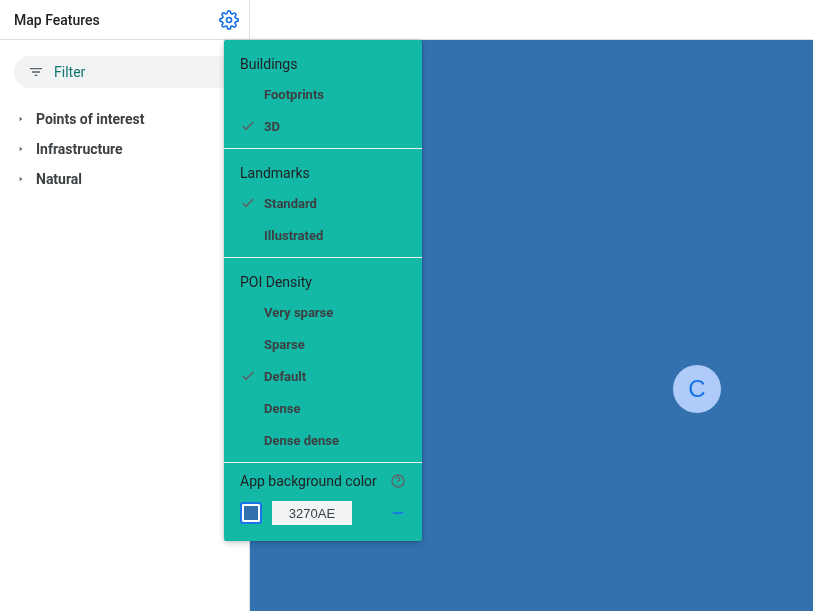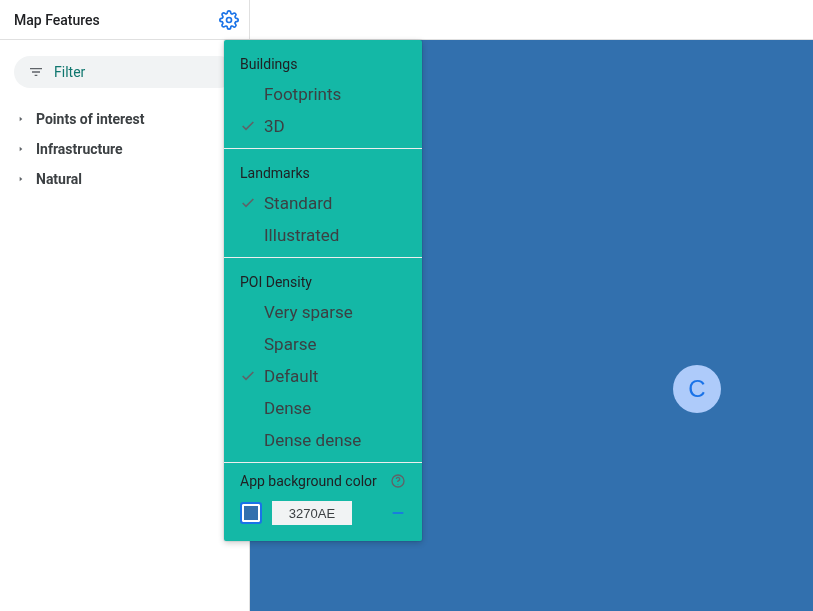--- a/index.html
+++ b/index.html
@@ -142,22 +142,23 @@
     font-size: 14px;
     color: #202124;
     padding: 6px 16px 6px 16px;
   }
   .popover .opt {
     display: flex;
     align-items: center;
     height: 32px;
     padding: 0 16px 0 16px;
     cursor: pointer;
-    font-size: 17px;
+    font-size: 13px;
     color: #3c4043;
+    font-weight: bold;
   }
   .popover .opt .check {
     width: 24px;
     display: flex;
     align-items: center;
     justify-content: flex-start;
     color: #5f6368;
   }
   .popover .opt .check svg { width: 16px; height: 16px; }
   .color-row-header {

